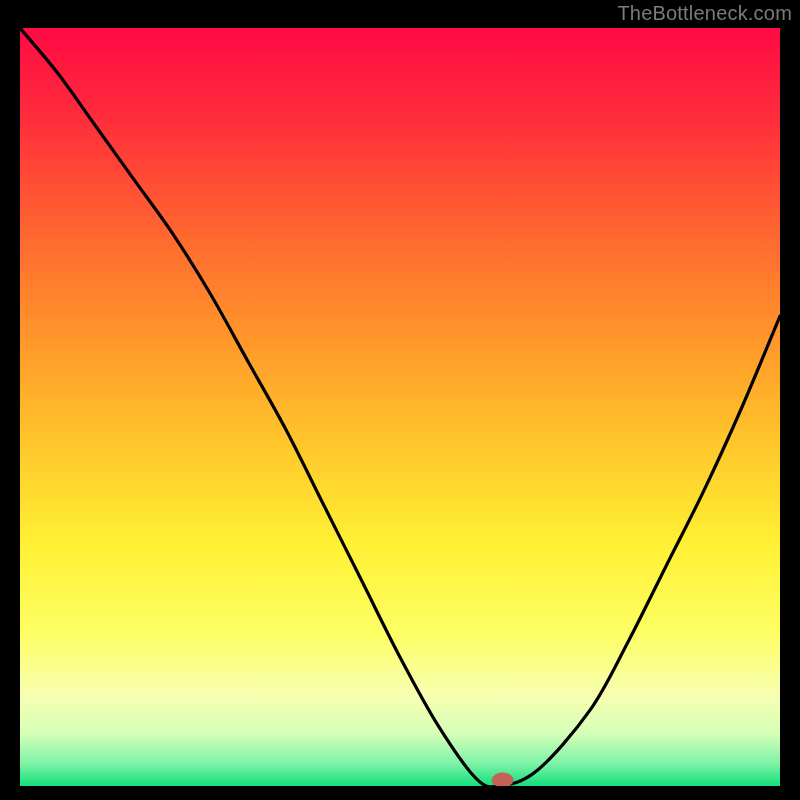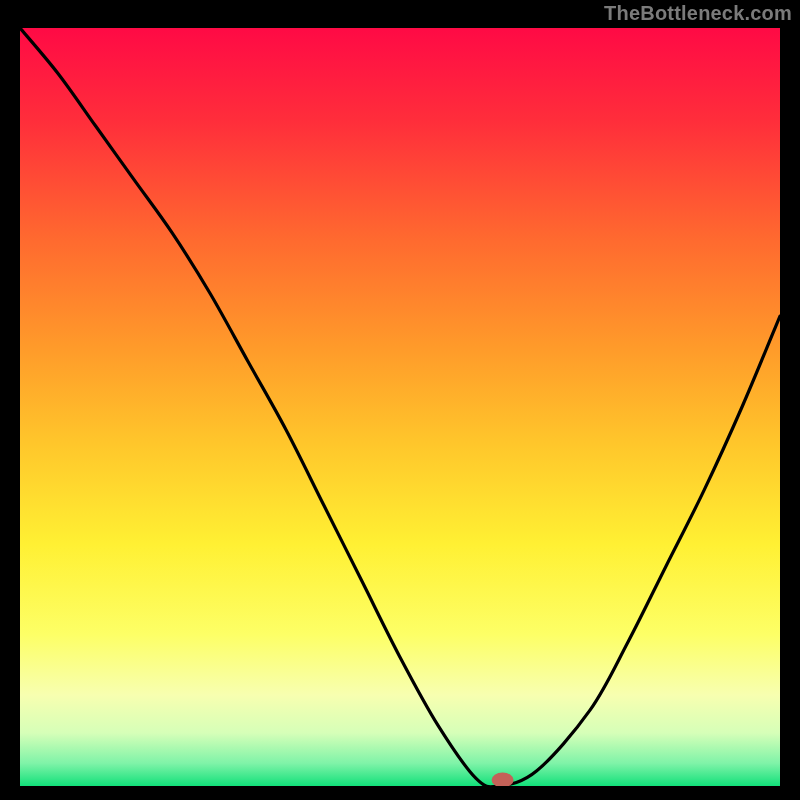--- a/index.html
+++ b/index.html
@@ -16,21 +16,21 @@
     width: 800px;
     height: 800px;
     background: #000;
   }
   .watermark {
     position: absolute;
     top: 2px;
     right: 8px;
     color: #7b7b7b;
     font-size: 20px;
-    font-weight: 700;
+    font-weight: 400;
     letter-spacing: 0.2px;
     z-index: 10;
   }
   .plot {
     position: absolute;
     left: 20px;
     top: 28px;
     width: 760px;
     height: 758px;
     background: #000;

